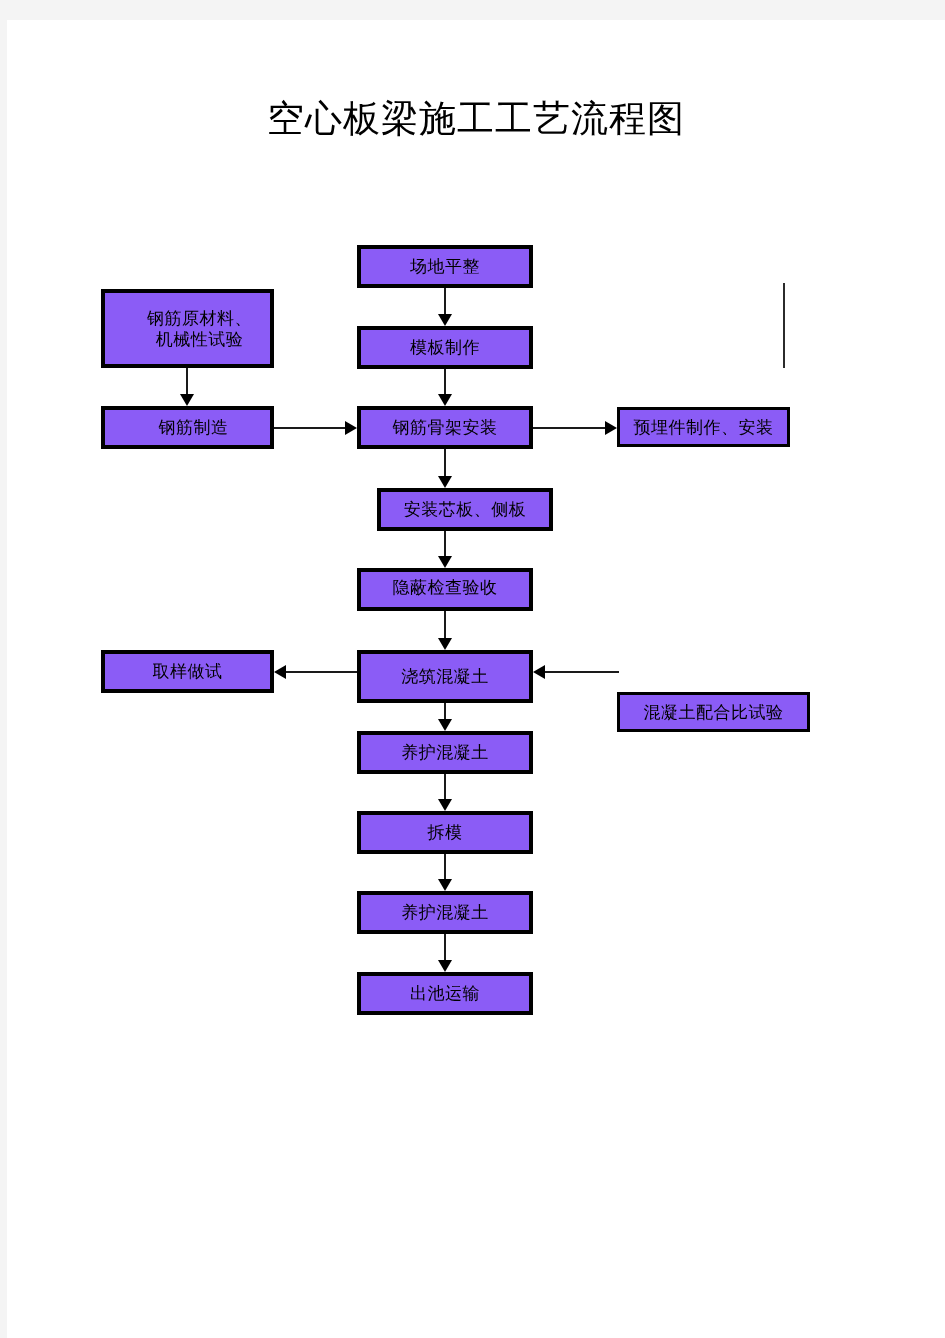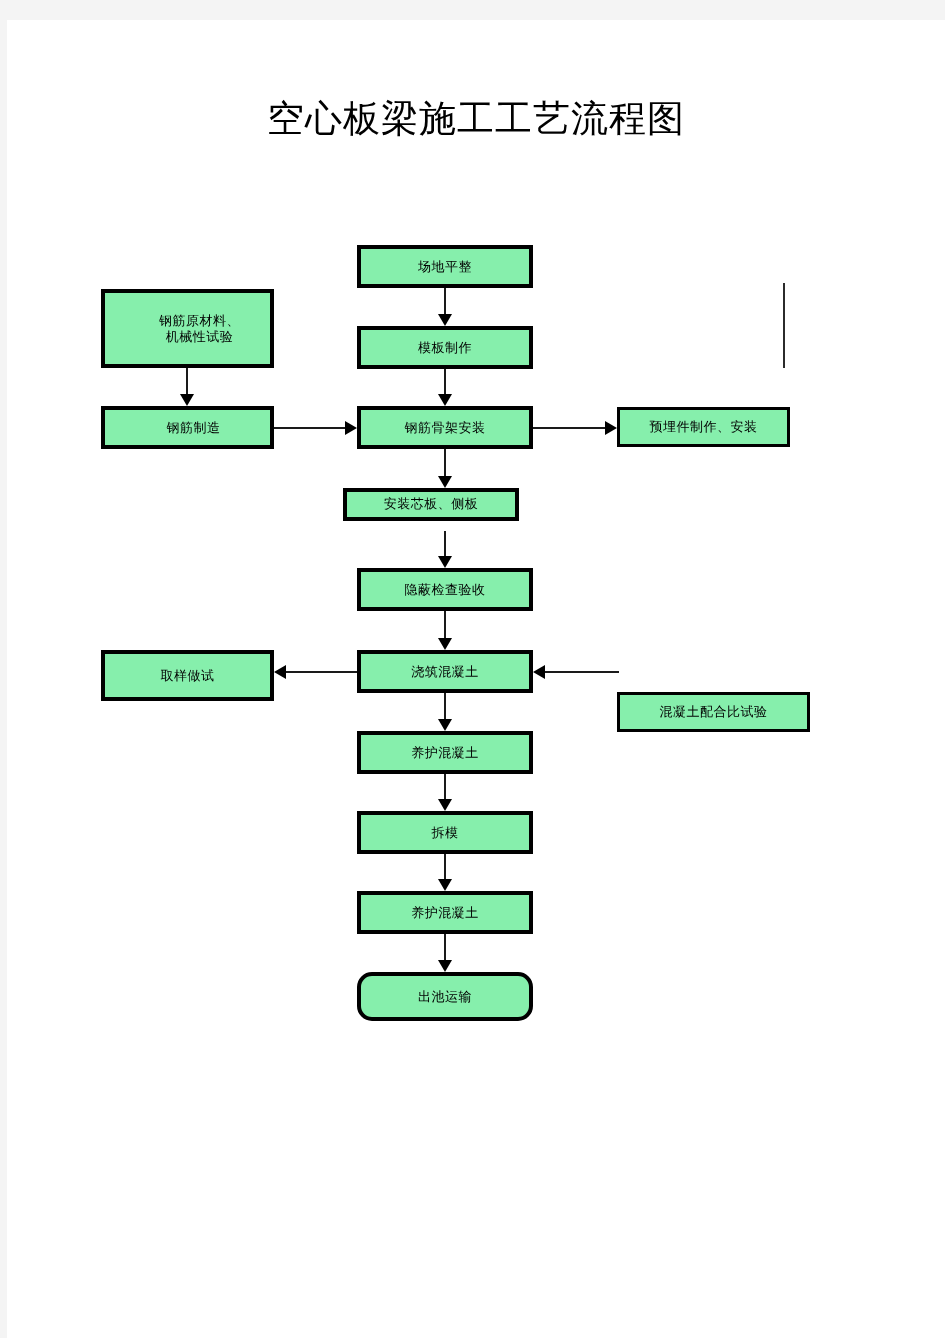--- a/index.html
+++ b/index.html
@@ -43,27 +43,27 @@
     letter-spacing: 1px;
     color: #000000;
     font-family: "DejaVu Serif", "Liberation Serif", serif;
     white-space: nowrap;
   }
 
   .node {
     position: absolute;
     box-sizing: border-box;
     border: 4px solid #000000;
-    background: #86efac;
+    background: #8b5cf6;
     color: #000000;
     display: flex;
     align-items: center;
     justify-content: center;
     text-align: center;
-    font-size: 13px;
+    font-size: 17px;
     line-height: 1.22;
     font-family: "DejaVu Serif", "Liberation Serif", serif;
     letter-spacing: 0.5px;
     z-index: 3;
   }
   .node.thin { border-width: 3px; }
   .node .lbl { display: block; white-space: pre-line; }
 
   .conn {
     position: absolute;
@@ -173,51 +173,51 @@
       </div>
 
       <div class="node" style="left:350px; top:386px; width:176px; height:43px;">
         <span class="lbl">钢筋骨架安装</span>
       </div>
 
       <div class="node thin" style="left:610px; top:387px; width:173px; height:40px;">
         <span class="lbl">预埋件制作、安装</span>
       </div>
 
-      <div class="node" style="left:336px; top:468px; width:176px; height:33px;font-family:Liberation Mono, monospace;">
+      <div class="node" style="left:370px; top:468px; width:176px; height:43px;">
         <span class="lbl">安装芯板、侧板</span>
       </div>
 
-      <div class="node" style="left:350px; top:548px; width:176px; height:43px;">
+      <div class="node" style="left:350px; top:548px; width:176px; height:43px;font-family:Liberation Mono, monospace;">
         <span class="lbl">隐蔽检查验收</span>
       </div>
 
-      <div class="node" style="left:94px; top:630px; width:173px; height:51px;">
+      <div class="node" style="left:94px; top:630px; width:173px; height:43px;">
         <span class="lbl">取样做试</span>
       </div>
 
-      <div class="node" style="left:350px; top:630px; width:176px; height:43px;">
+      <div class="node" style="left:350px; top:630px; width:176px; height:53px;">
         <span class="lbl">浇筑混凝土</span>
       </div>
 
       <div class="node thin" style="left:610px; top:631px; width:193px; height:40px;margin-top:41px;">
         <span class="lbl">混凝土配合比试验</span>
       </div>
 
       <div class="node" style="left:350px; top:711px; width:176px; height:43px;">
         <span class="lbl">养护混凝土</span>
       </div>
 
       <div class="node" style="left:350px; top:791px; width:176px; height:43px;">
         <span class="lbl">拆模</span>
       </div>
 
       <div class="node" style="left:350px; top:871px; width:176px; height:43px;">
         <span class="lbl">养护混凝土</span>
       </div>
 
-      <div class="node" style="left:350px; top:952px; width:176px; height:49px;border-radius:15px;">
+      <div class="node" style="left:350px; top:952px; width:176px; height:43px;">
         <span class="lbl">出池运输</span>
       </div>
 
     </div>
   </div>
 </div>
 
 </body></html>

